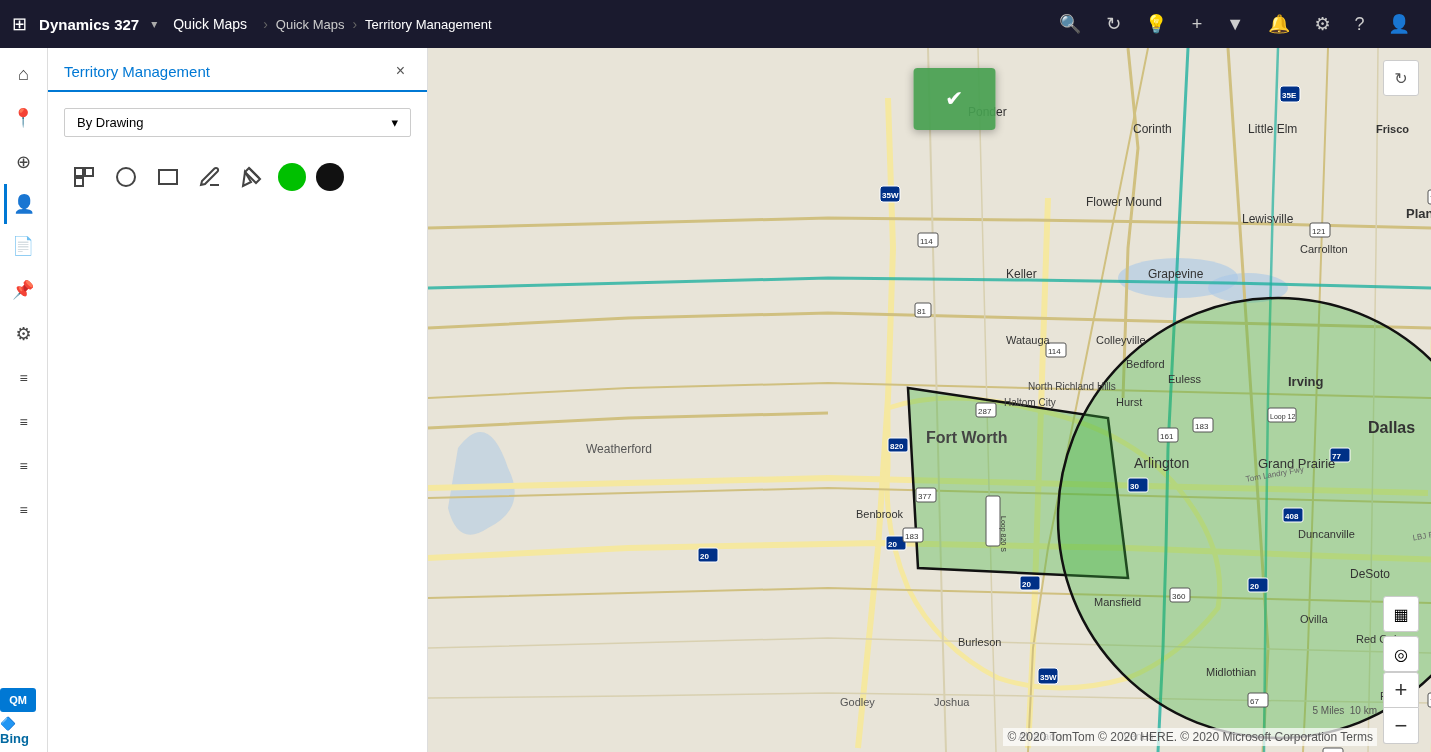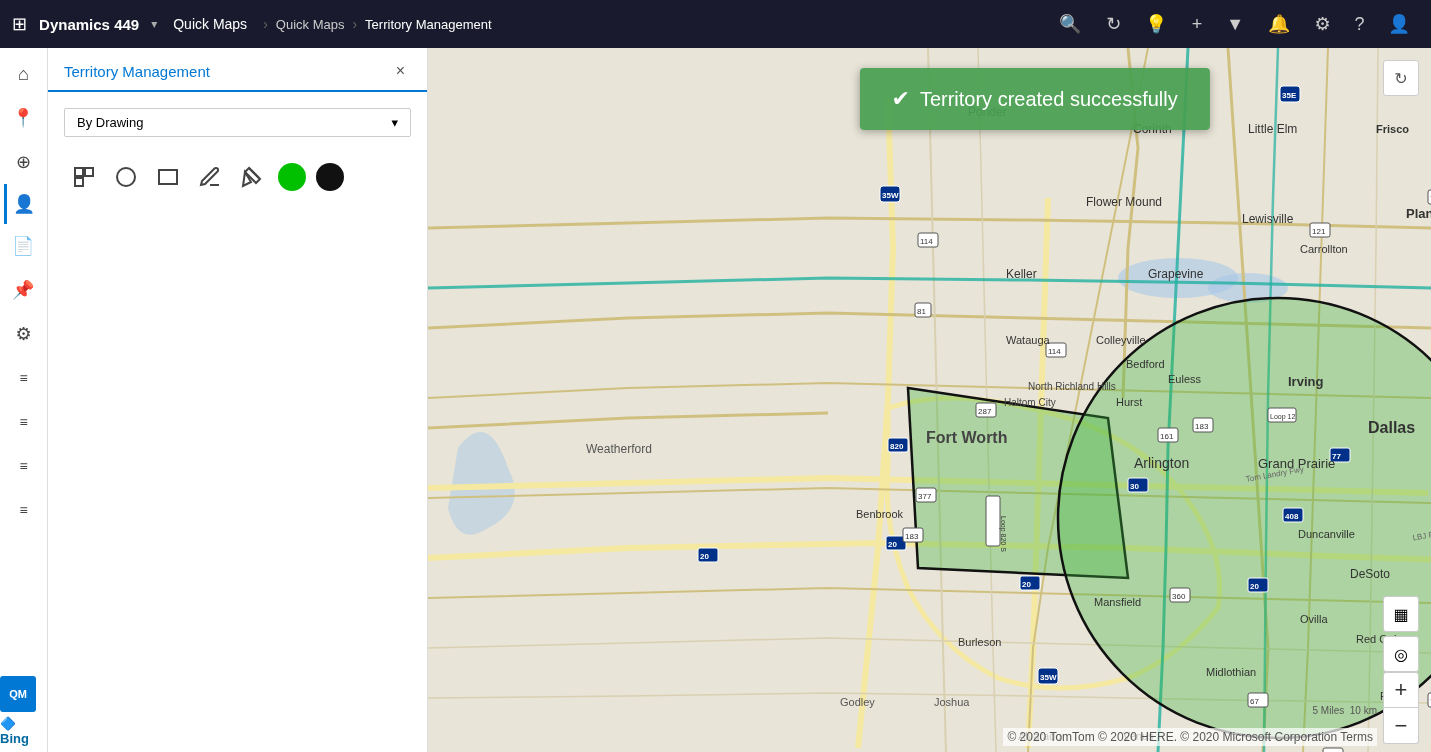--- a/index.html
+++ b/index.html
@@ -69,21 +69,21 @@
       align-items: center;
       justify-content: center;
       color: #0078d4;
       font-size: 18px;
       cursor: pointer;
       border-left: 3px solid #0078d4;
     }
     .sidebar-bottom { margin-top: auto; }
     .sidebar-qm {
       width: 36px;
-      height: 36px;
+      height: 24px;
       background: #0078d4;
       color: #fff;
       font-size: 11px;
       font-weight: bold;
       display: flex;
       align-items: center;
       justify-content: center;
       border-radius: 3px;
       margin-bottom: 4px;
     }
@@ -327,21 +327,21 @@
       height: calc(100% - 240px);
       background: #d4d0c8;
       overflow: hidden;
     }
   </style>
 </head>
 <body>
 
 <div class="top-nav">
   <span class="nav-grid-icon">⊞</span>
-  <span class="nav-brand">Dynamics 449</span>
+  <span class="nav-brand">Dynamics 327</span>
   <span class="nav-chevron">▾</span>
   <span class="nav-app-name">Quick Maps</span>
   <span class="nav-separator">›</span>
   <span class="nav-breadcrumb">Quick Maps</span>
   <span class="nav-separator">›</span>
   <span class="nav-breadcrumb-active">Territory Management</span>
   <span class="nav-spacer"></span>
   <span class="nav-icon-btn">🔍</span>
   <span class="nav-icon-btn">↻</span>
   <span class="nav-icon-btn">💡</span>
@@ -654,21 +654,20 @@
     <text x="952" y="652" font-size="11" fill="#333">Palmer</text>
     <text x="590" y="692" font-size="11" fill="#444">Alvarado</text>
     <text x="695" y="692" font-size="11" fill="#444">Venus</text>
     <text x="1280" y="455" font-size="11" fill="#333">Kaufman</text>
     <text x="1360" y="415" font-size="11" fill="#333">Terrell</text>
     <text x="1360" y="692" font-size="11" fill="#333">Kemp</text>
   </svg>
 
   <div class="success-toast">
     <span class="toast-check">✔</span>
-    <span>Territory created successfully</span>
   </div>
 
   <button class="map-refresh-btn">↻</button>
   <button class="map-layer-btn">▦</button>
   <button class="map-locate-btn">◎</button>
   <button class="map-zoom-in">+</button>
   <button class="map-zoom-out">−</button>
 
   <div class="map-scale">
     <span>5 Miles</span>&nbsp;&nbsp;<span>10 km</span>

